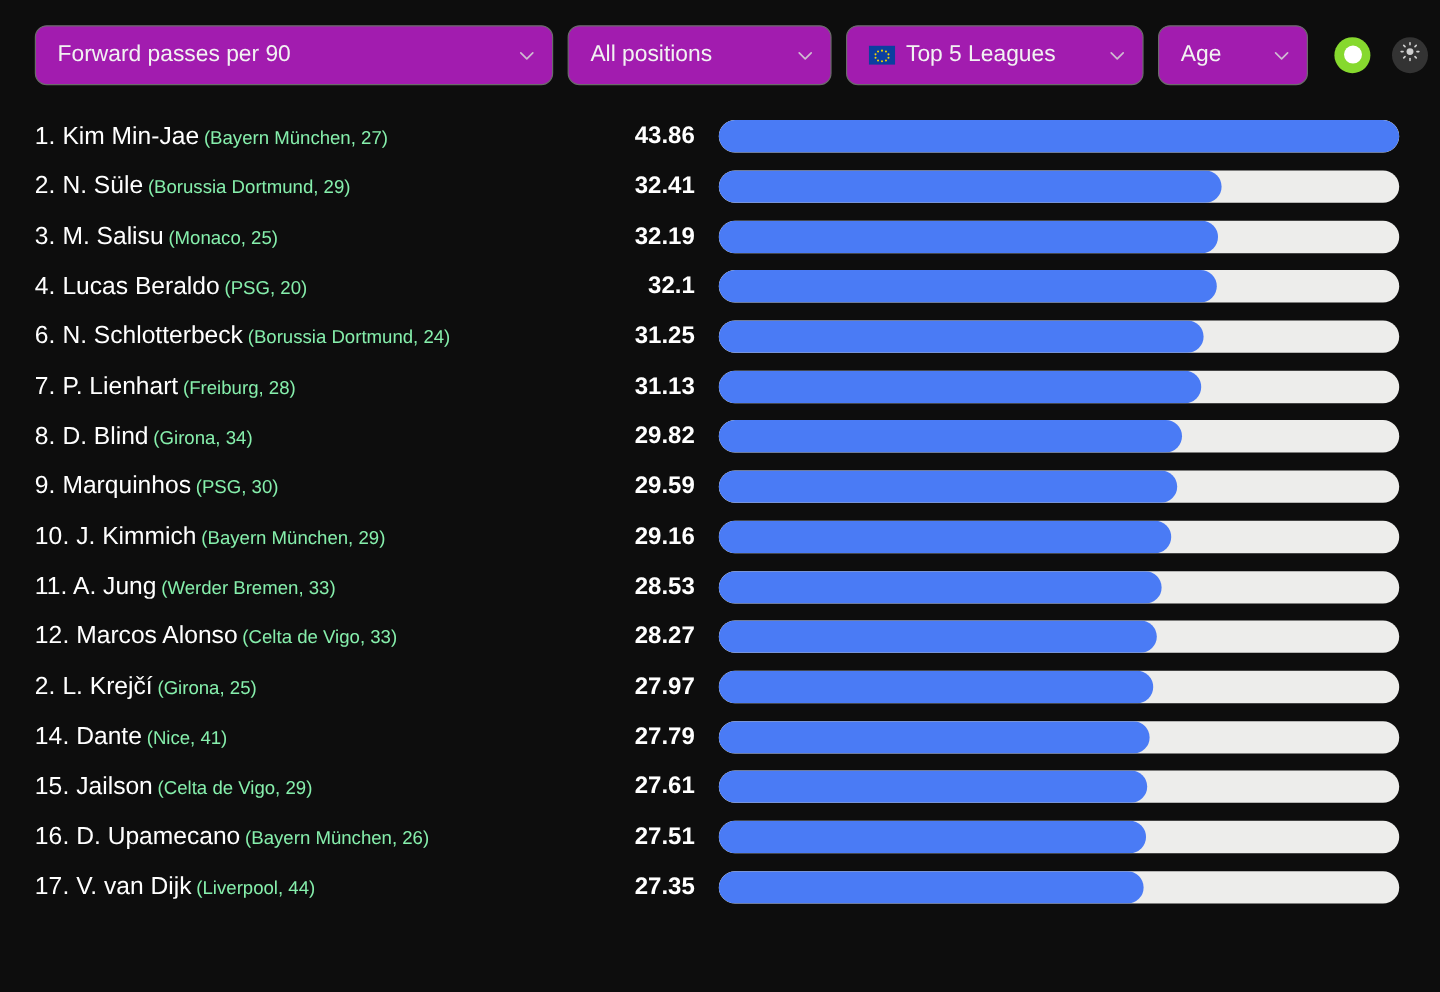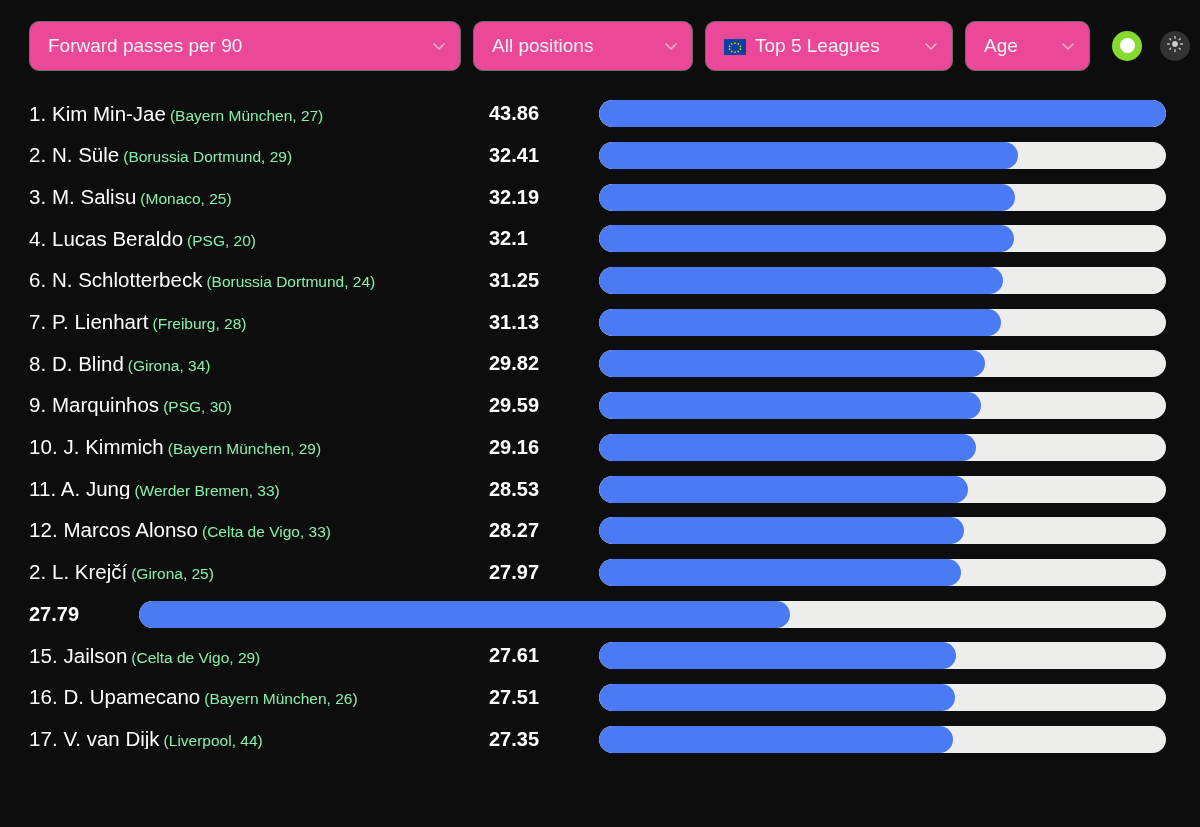--- a/index.html
+++ b/index.html
@@ -13,21 +13,21 @@
 
   
   .toolbar {
     display: flex; align-items: center;
     gap: 12px;
     padding: 20px 0 0 29px;
     height: 71px;
   }
   .select {
     height: 50px;
-    background: #ec4899;
+    background: #a21caf;
     border: 1px solid #6b6b6b;
     border-radius: 10px;
     display: flex; align-items: center;
     color: #f2f2f2;
     font-size: 19px;
     padding: 0 14px 0 18px;
     white-space: nowrap;
     cursor: pointer;
   }
   .select .sel-label { flex: 1; padding-right: 14px; }
@@ -65,21 +65,21 @@
     color: #ffffff;
     font-size: 20.5px;
     white-space: nowrap; overflow: hidden;
     line-height: 1;
   }
   .label .rank { letter-spacing: .1px; }
   .label .pname { }
   .label .meta { font-size: 15.5px; color: #86efac; margin-left: 4px; }
   .value {
     width: 92px; flex: none;
-    text-align: left;
+    text-align: right;
     font-size: 20px; font-weight: bold;
     color: #ffffff;
     padding-right: 2px;
   }
   .bar-wrap { flex: 1; padding-left: 18px; }
   .track {
     height: 27px; border-radius: 14px;
     background: #ededeb; width: 100%;
     position: relative; overflow: hidden;
   }
@@ -277,20 +277,21 @@
       <div class="row">
         <div class="label"><span class="rank">2.</span> <span class="pname">L. Krejčí</span><span class="meta">(Girona, 25)</span></div>
         <div class="value">27.97</div>
         <div class="bar-wrap">
           <div class="track">
             <div class="fill" style="width:63.77%"></div>
           </div>
         </div>
       </div>
       <div class="row">
+        <div class="label"><span class="rank">14.</span> <span class="pname">Dante</span><span class="meta">(Nice, 41)</span></div>
         <div class="value">27.79</div>
         <div class="bar-wrap">
           <div class="track">
             <div class="fill" style="width:63.36%"></div>
           </div>
         </div>
       </div>
       <div class="row">
         <div class="label"><span class="rank">15.</span> <span class="pname">Jailson</span><span class="meta">(Celta de Vigo, 29)</span></div>
         <div class="value">27.61</div>

